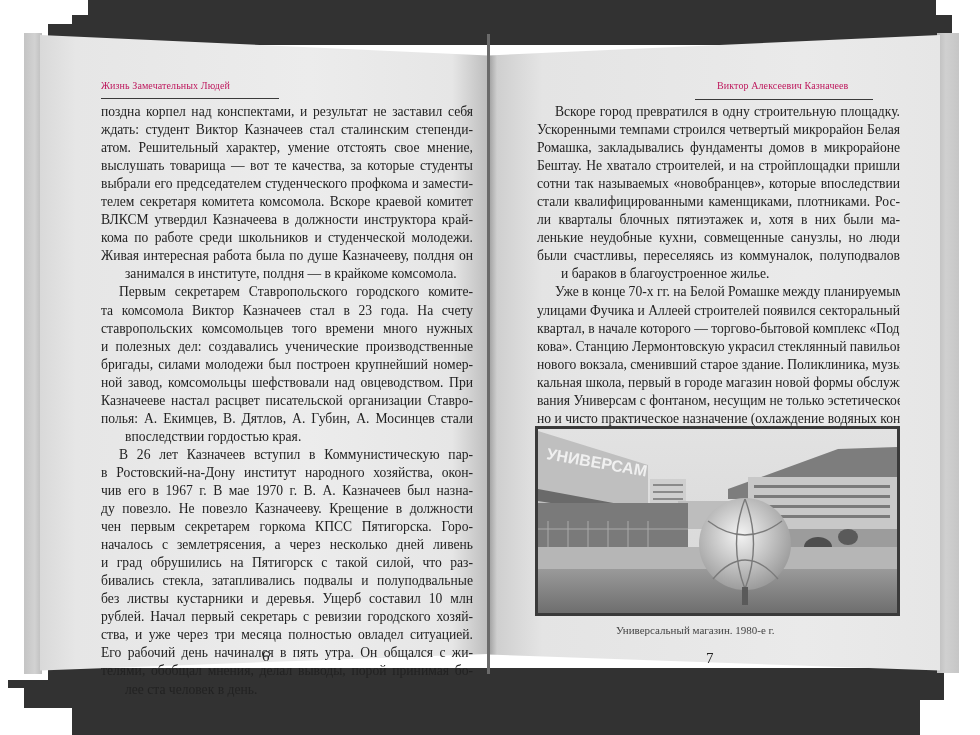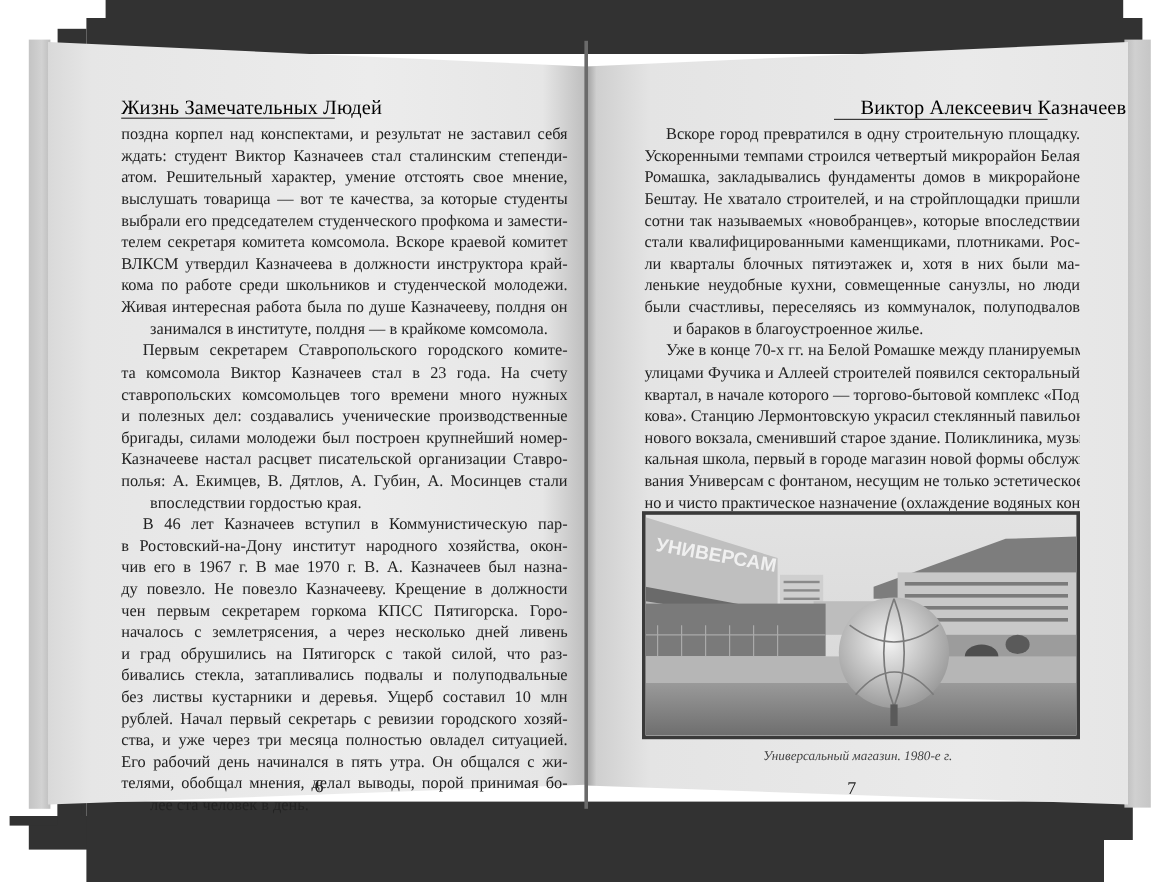--- a/index.html
+++ b/index.html
@@ -30,21 +30,21 @@
     .page-right {
       left: 488px; width: 452px;
       background: linear-gradient(90deg, #9a9a9a 0%, #cfcfcf 2%, #e4e4e4 12%, #eaeaea 70%, #e6e6e6 100%);
       clip-path: polygon(0 3.2%, 100% 0, 100% 99.3%, 0 96.8%);
     }
     .spine {
       position: absolute; left: 487px; top: 34px; width: 3px; height: 640px;
       background: #6a6a6a;
     }
     .running-head {
-      position: absolute; top: 80px; font-size: 17px; color: #000000;
+      position: absolute; top: 80px; font-size: 10px; color: #be185d;
       letter-spacing: 0.1px; white-space: nowrap;
       font-family: "Liberation Serif", serif;
     }
     .running-head.left { left: 101px; }
     .running-head.right { left: 717px; }
     .rule {
       position: absolute; height: 1px; background: #3a3a3a;
     }
     .text-block {
       position: absolute; color: #222; font-size: 13.6px; line-height: 18.05px;
@@ -58,21 +58,21 @@
       text-align: justify; overflow: hidden;
     }
     .line.last { text-align-last: left; margin-left: 24px; }
     .line.indent { text-indent: 18px; }
     .photo {
       position: absolute; left: 535px; top: 426px; width: 365px; height: 190px;
       border: 3px solid #3a3a3a; box-sizing: border-box; overflow: hidden;
       background: #d8d8d8;
     }
     .caption {
-      position: absolute; left: 636px; top: 624px; font-size: 11px; font-style: italic;
+      position: absolute; left: 616px; top: 624px; font-size: 11px; 
       color: #444; font-family: "Liberation Serif", serif; white-space: nowrap;
     }
     .page-num {
       position: absolute; font-size: 15px; color: #222;
       font-family: "Liberation Serif", serif;
     }
     .page-num.left { left: 262px; top: 648px; }
     .page-num.right { left: 706px; top: 650px; }
   </style>
 </head>
@@ -112,24 +112,25 @@
     <span class="line">телем секретаря комитета комсомола. Вскоре краевой комитет</span>
     <span class="line">ВЛКСМ утвердил Казначеева в должности инструктора край-</span>
     <span class="line">кома по работе среди школьников и студенческой молодежи.</span>
     <span class="line">Живая интересная работа была по душе Казначееву, полдня он</span>
     <span class="line last">занимался в институте, полдня — в крайкоме комсомола.</span>
     <span class="line indent">Первым секретарем Ставропольского городского комите-</span>
     <span class="line">та комсомола Виктор Казначеев стал в 23 года. На счету</span>
     <span class="line">ставропольских комсомольцев того времени много нужных</span>
     <span class="line">и полезных дел: создавались ученические производственные</span>
     <span class="line">бригады, силами молодежи был построен крупнейший номер-</span>
+    <span class="line">ной завод, комсомольцы шефствовали над овцеводством. При</span>
     <span class="line">Казначееве настал расцвет писательской организации Ставро-</span>
     <span class="line">полья: А. Екимцев, В. Дятлов, А. Губин, А. Мосинцев стали</span>
     <span class="line last">впоследствии гордостью края.</span>
-    <span class="line indent">В 46 лет Казначеев вступил в Коммунистическую пар-</span>
+    <span class="line indent">В 26 лет Казначеев вступил в Коммунистическую пар-</span>
     <span class="line">в Ростовский-на-Дону институт народного хозяйства, окон-</span>
     <span class="line">чив его в 1967 г. В мае 1970 г. В. А. Казначеев был назна-</span>
     <span class="line">ду повезло. Не повезло Казначееву. Крещение в должности</span>
     <span class="line">чен первым секретарем горкома КПСС Пятигорска. Горо-</span>
     <span class="line">началось с землетрясения, а через несколько дней ливень</span>
     <span class="line">и град обрушились на Пятигорск с такой силой, что раз-</span>
     <span class="line">бивались стекла, затапливались подвалы и полуподвальные</span>
     <span class="line">без листвы кустарники и деревья. Ущерб составил 10 млн</span>
     <span class="line">рублей. Начал первый секретарь с ревизии городского хозяй-</span>
     <span class="line">ства, и уже через три месяца полностью овладел ситуацией.</span>

